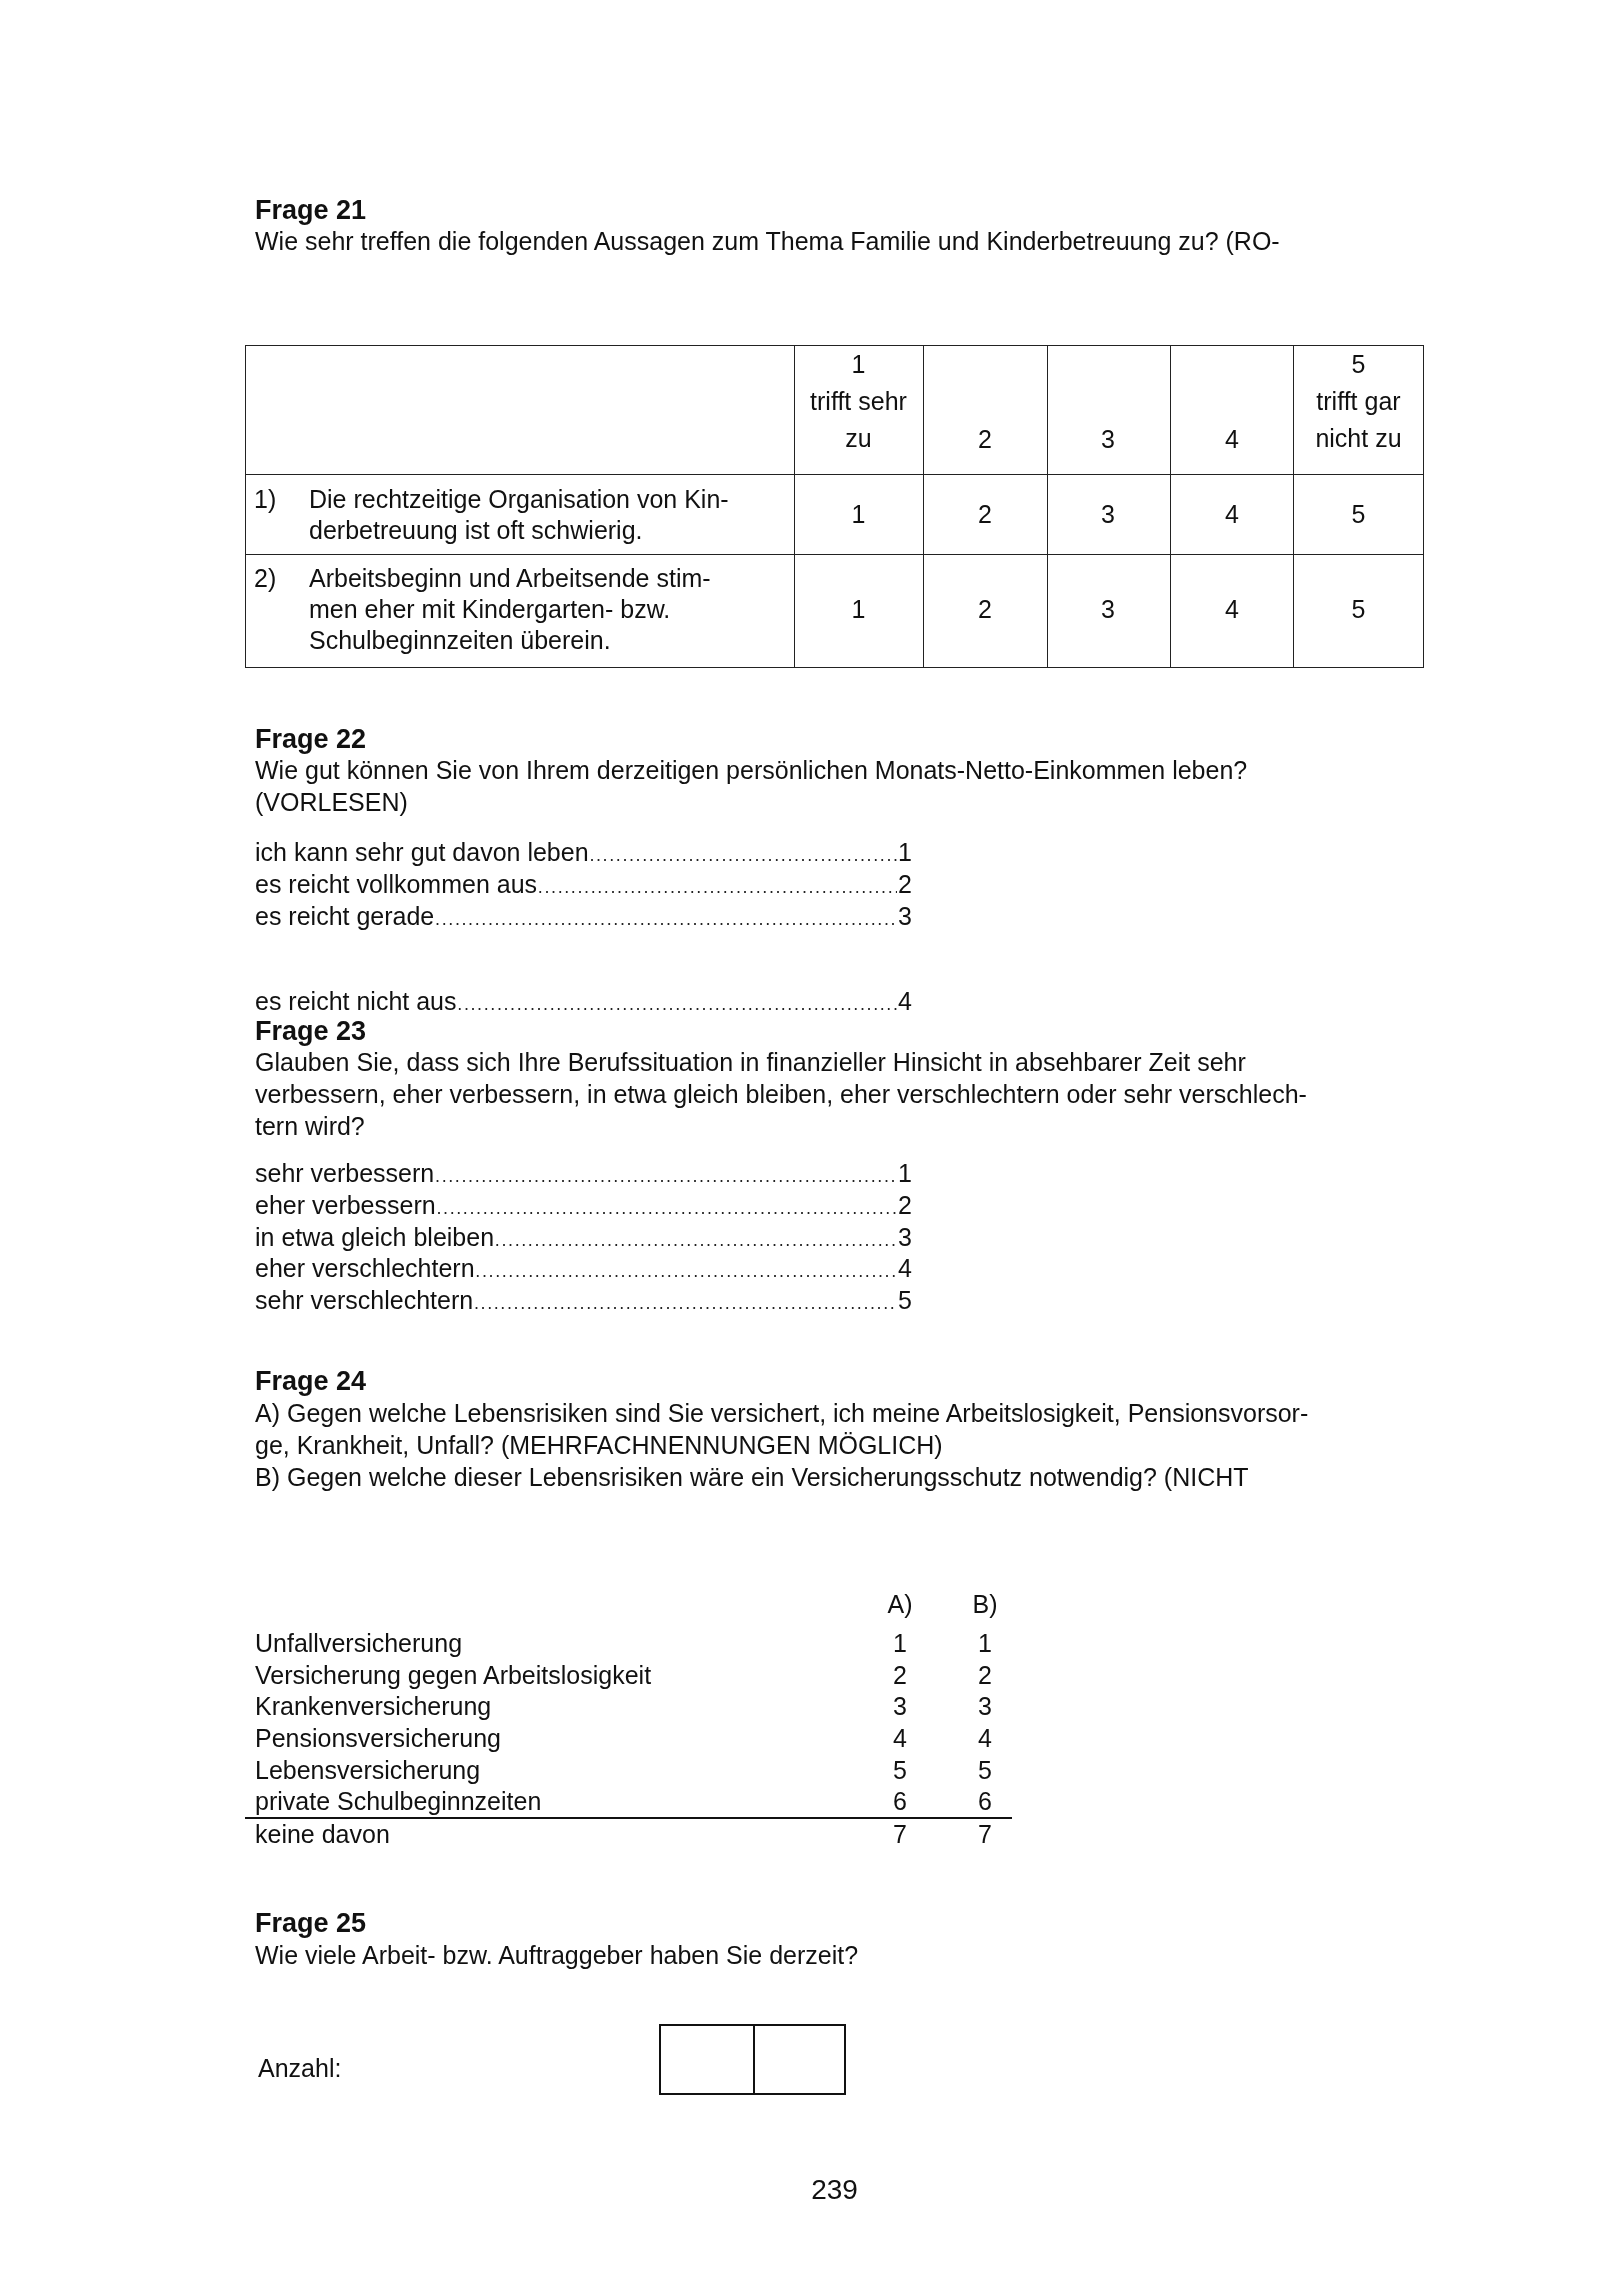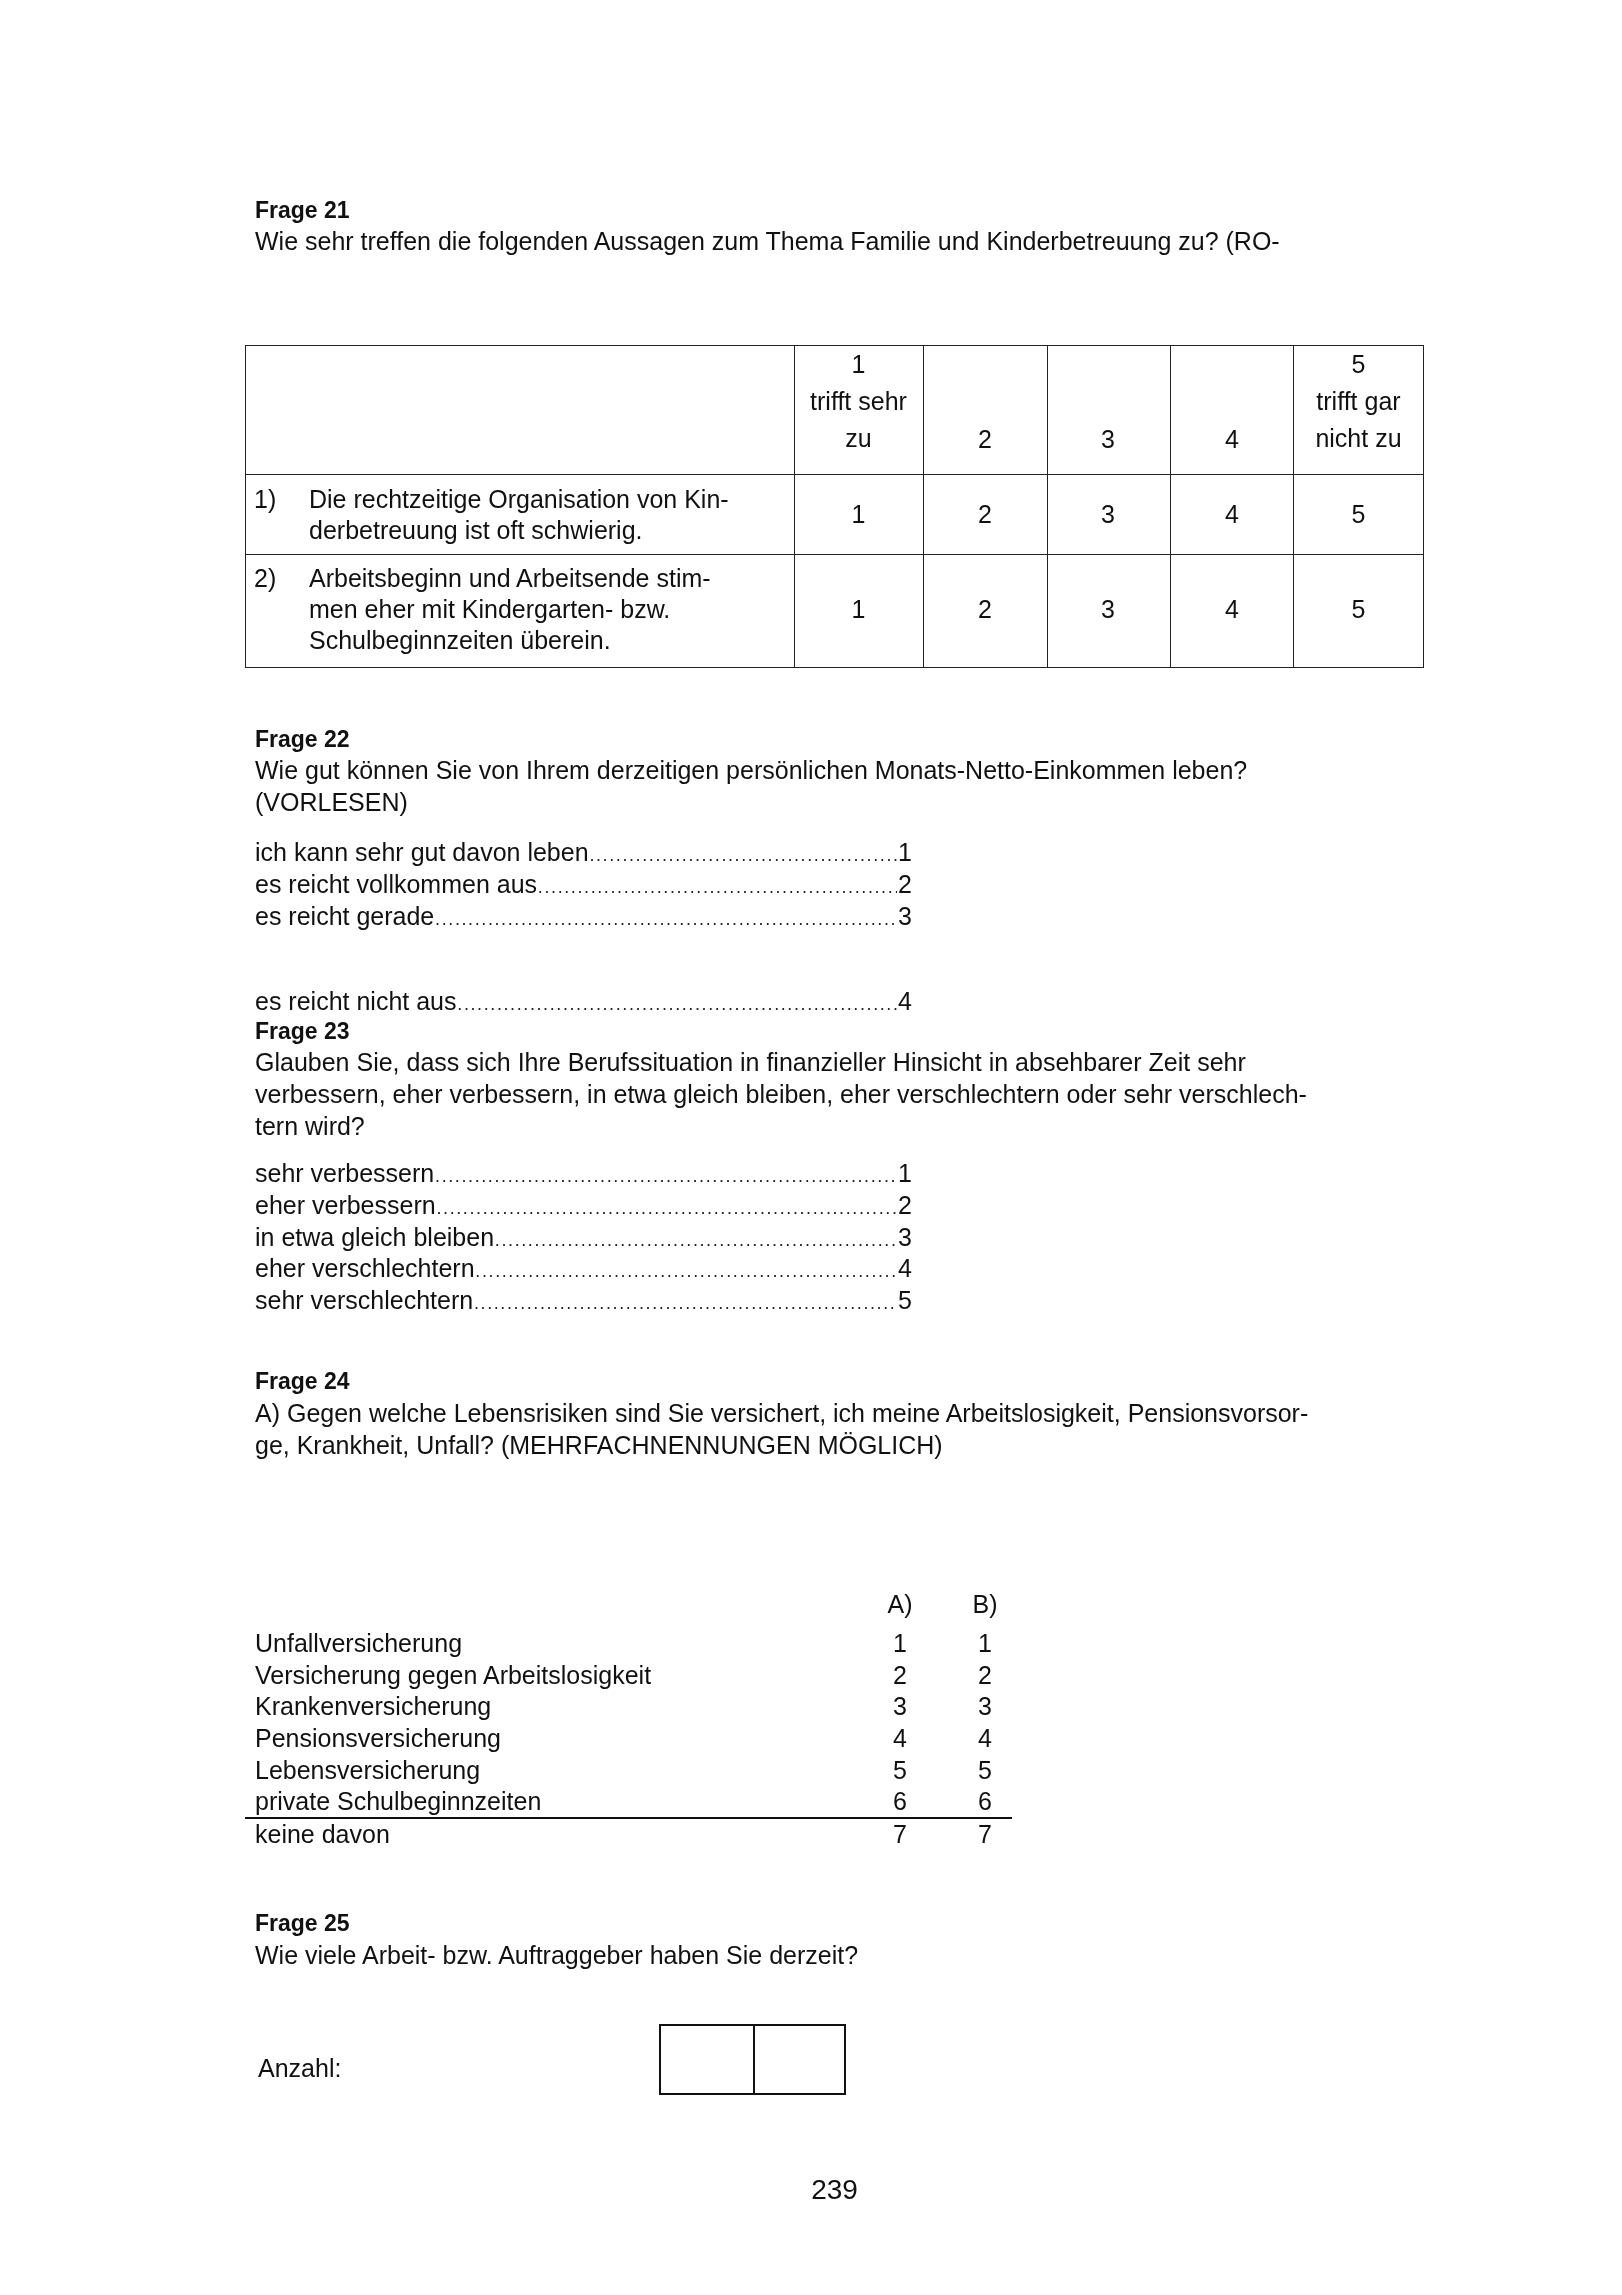--- a/index.html
+++ b/index.html
@@ -1,21 +1,21 @@
 <!DOCTYPE html>
 <html style="font-size:13px"><head>
 <meta charset="utf-8">
 <style>
   html, body { margin: 0; padding: 0; background: #ffffff; }
   body {
     width: 1622px; height: 2295px; position: relative; overflow: hidden;
     font-family: "Liberation Sans", sans-serif; color: #111111;
   }
   .abs { position: absolute; }
-  .q-title { font-weight: bold; font-size: 23px; line-height: 31px; }
+  .q-title { font-weight: bold; font-size: 27px; line-height: 31px; }
   .q-text { font-size: 25px; line-height: 32px; }
   .line { white-space: nowrap; }
 
   
   .grid { position: absolute; left: 245px; top: 345px; width: 1179px; height: 323px; border: 1.6px solid #222; box-sizing: border-box; }
   .vline { position: absolute; top: 0; bottom: 0; width: 0; border-left: 1.2px solid #222; }
   .hline { position: absolute; left: 0; right: 0; height: 0; border-top: 1.2px solid #222; }
   .cell { position: absolute; text-align: center; font-size: 25px; line-height: 37px; }
   .stmt { position: absolute; font-size: 25px; line-height: 31px; }
   .stmt .num { position: absolute; left: 8px; }
@@ -153,20 +153,21 @@
 <div class="opt" style="top:1284px;">
   <span class="lbl">sehr verschlechtern</span>
     <span class="dots">..............................................................................................................</span>
     <span class="val">5</span>
 </div>
 
 <div class="abs q-title" style="left:255px; top:1366px;">Frage 24</div>
 <div class="abs q-text" style="left:255px; top:1397px; line-height:32px;">
   <div class="line">A) Gegen welche Lebensrisiken sind Sie versichert, ich meine Arbeitslosigkeit, Pensionsvorsor-</div>
   <div class="line">ge, Krankheit, Unfall? (MEHRFACHNENNUNGEN MÖGLICH)</div>
+  <div class="line">B) Gegen welche dieser Lebensrisiken wäre ein Versicherungsschutz notwendig? (NICHT</div>
 </div>
 
 <div class="ins-row" style="top:1588px;">
   <span class="a" style="left:629px; width:32px;">A)</span>
   <span class="b" style="left:714px; width:32px;">B)</span>
 </div>
 <div class="ins-row" style="top:1627px;">
   <span class="lbl">Unfallversicherung</span>
   <span class="a">1</span>
   <span class="b">1</span>

